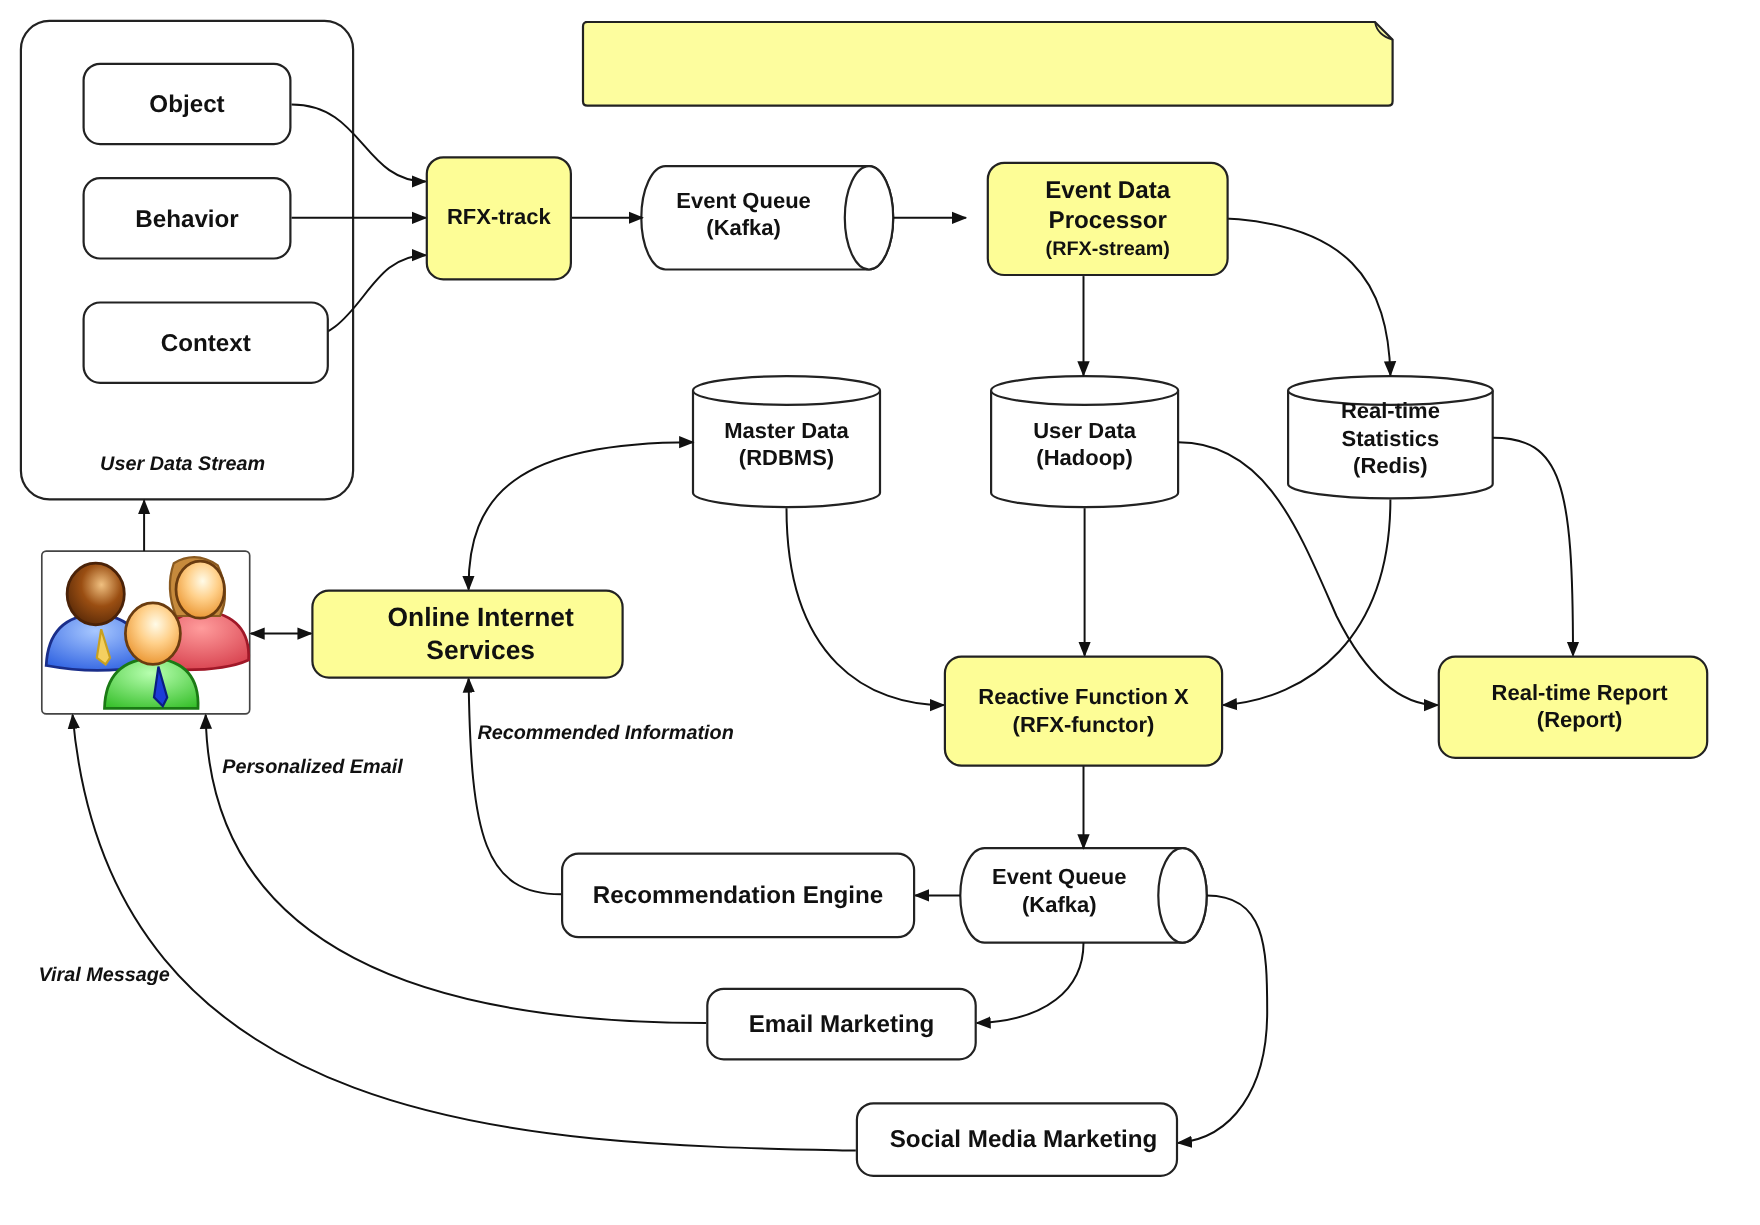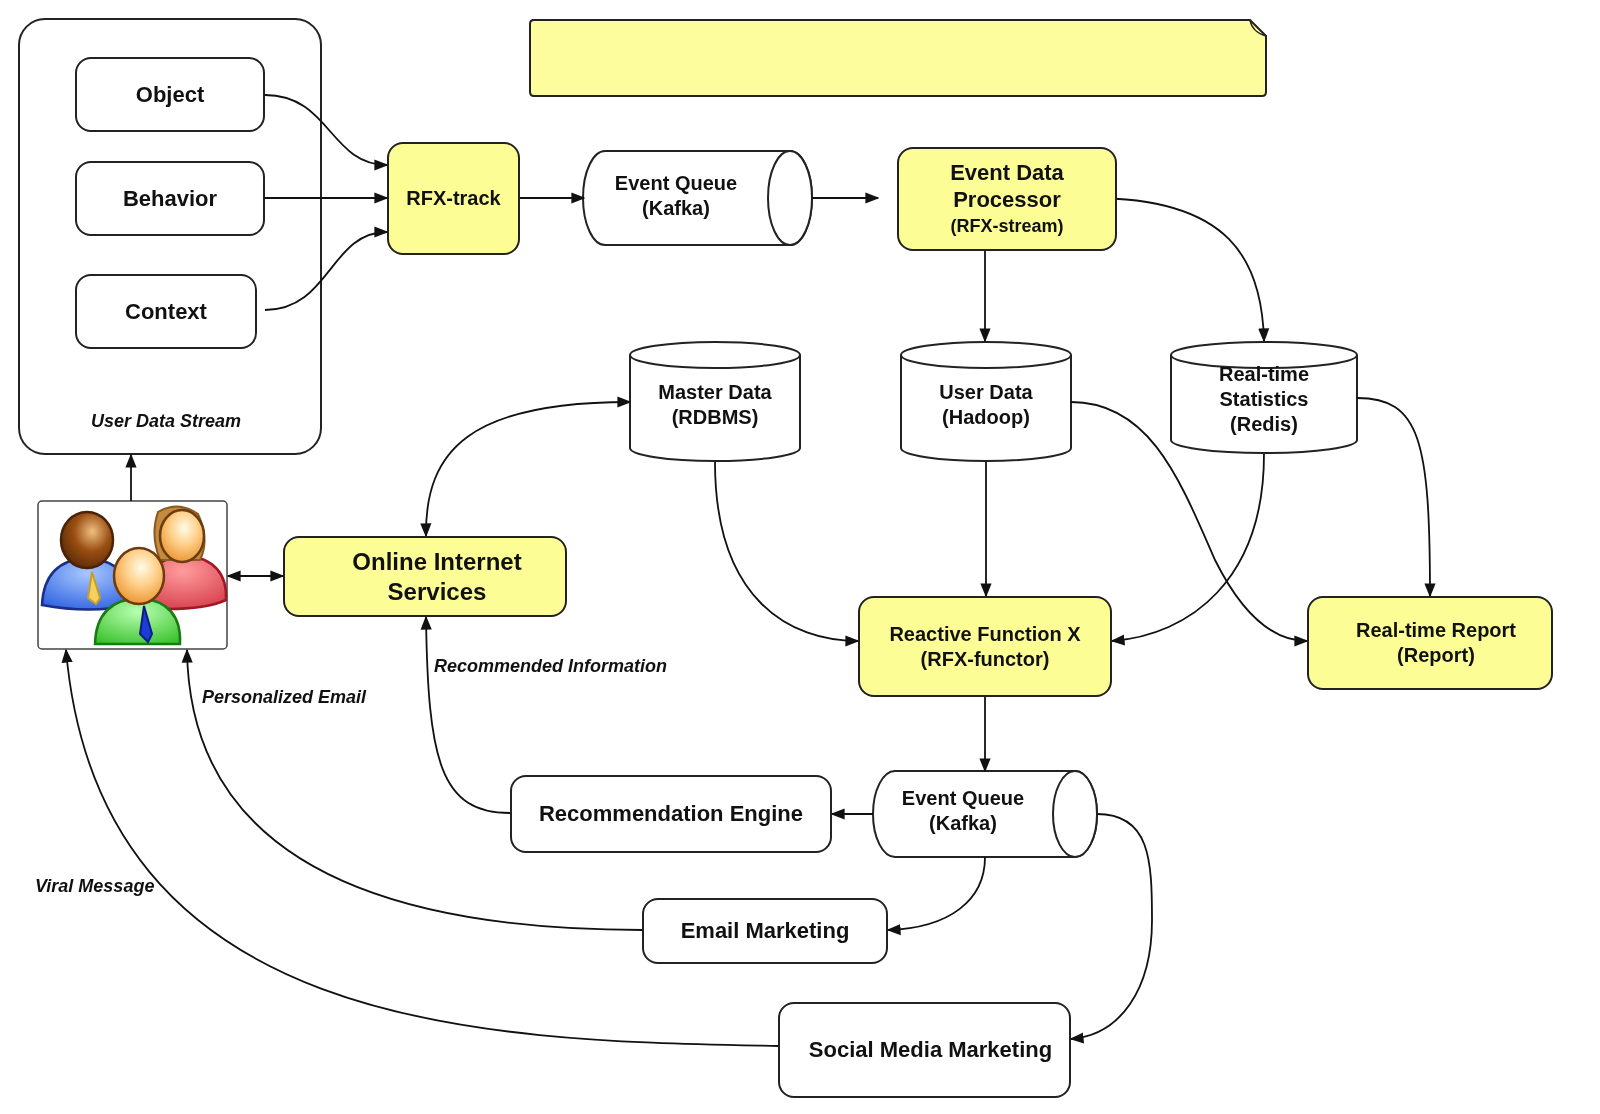--- a/index.html
+++ b/index.html
@@ -129,21 +129,21 @@
   <div class="note-text">
   </div>
 </div>
 
 <div class="node fs22" style="left:75px;top:57px;width:190px;height:75px;">
   <span>Object</span>
 </div>
 <div class="node fs22" style="left:75px;top:161px;width:190px;height:75px;">
   <span>Behavior</span>
 </div>
-<div class="node fs22" style="left:75px;top:274px;width:182px;height:75px;">
+<div class="node fs22" style="left:75px;top:274px;width:224px;height:75px;">
   <span>Context</span>
 </div>
 <div class="lbl" style="left:91px;top:411px;">User Data Stream</div>
 
 <div class="node yellow fs20" style="left:387px;top:142px;width:133px;height:113px;">
   <span>RFX-track</span>
 </div>
 
 <div class="cyl-text" style="left:590px;top:171px;width:172px;">
   <div>Event Queue</div>
@@ -193,19 +193,19 @@
 </div>
 
 <div class="node fs22" style="left:510px;top:775px;width:322px;height:78px;">
   <span>Recommendation Engine</span>
 </div>
 
 <div class="node fs22" style="left:642px;top:898px;width:246px;height:66px;">
   <span>Email Marketing</span>
 </div>
 
-<div class="node fs22" style="left:778px;top:1002px;width:293px;height:96px;padding-left:12px;">
+<div class="node fs22" style="left:778px;top:1002px;width:293px;height:68px;padding-left:12px;">
   <span>Social Media Marketing</span>
 </div>
 
 <div class="lbl" style="left:434px;top:656px;">Recommended Information</div>
 <div class="lbl" style="left:202px;top:687px;">Personalized Email</div>
 <div class="lbl" style="left:35px;top:876px;">Viral Message</div>
 
 </body></html>

